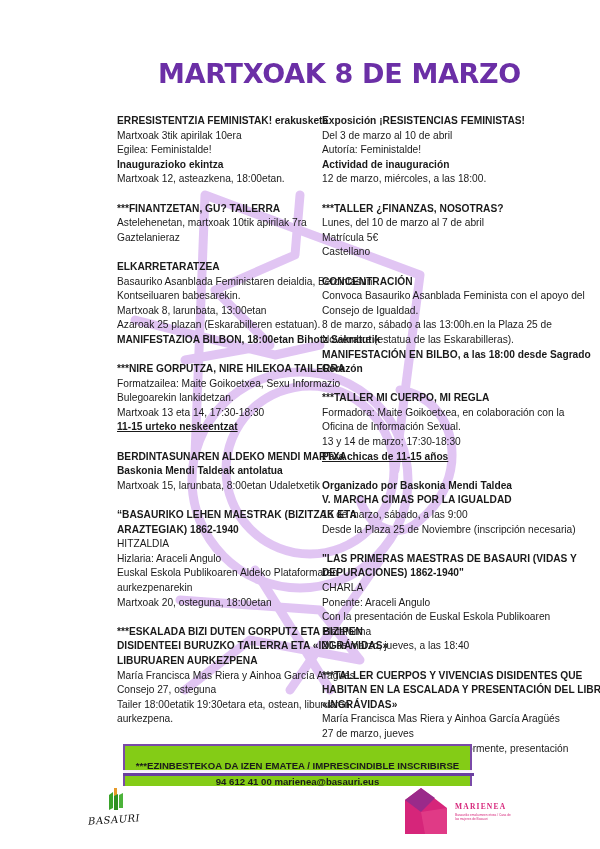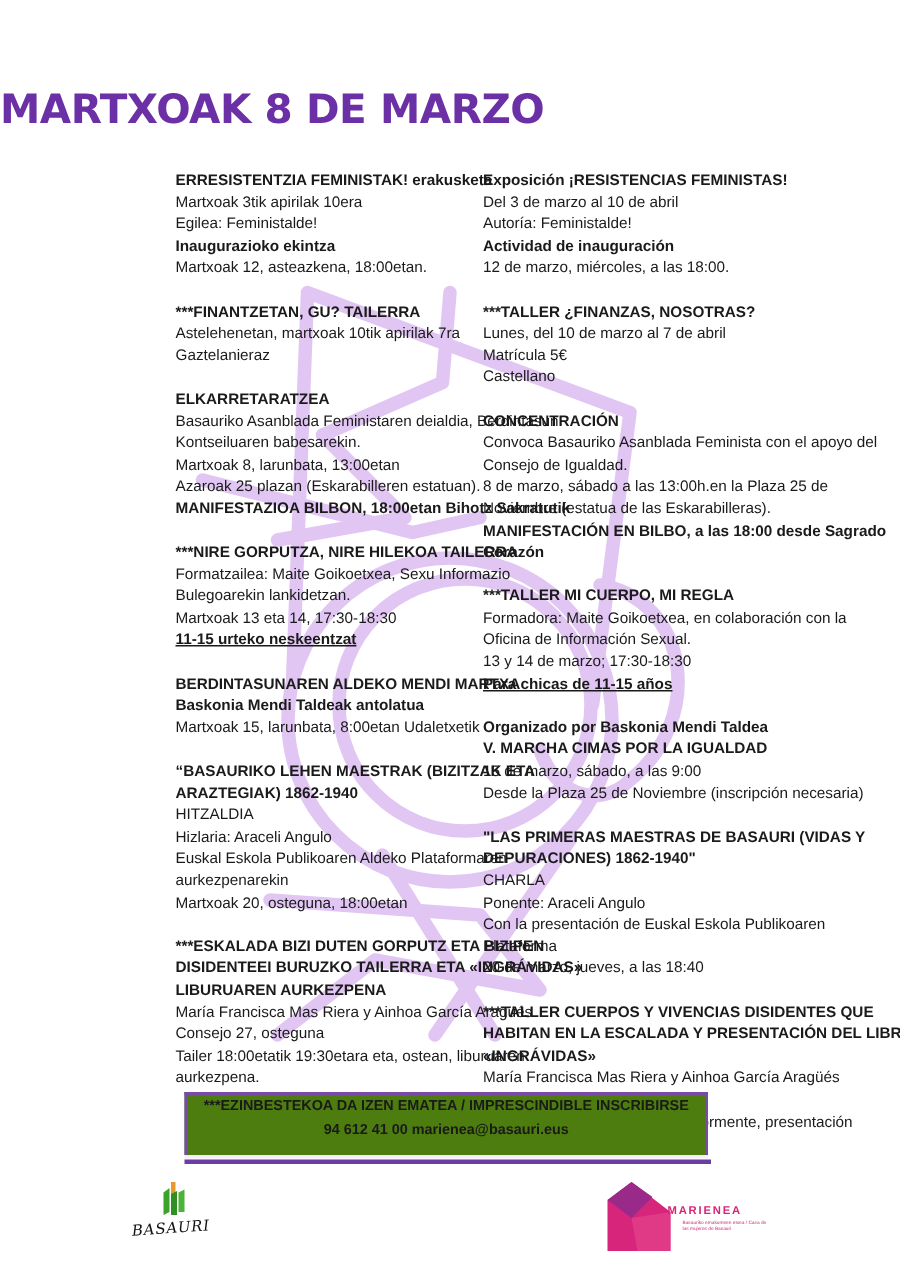--- a/index.html
+++ b/index.html
@@ -2,51 +2,51 @@
 <html><head>
   <meta charset="utf-8">
   <style>
     html, body { margin: 0; padding: 0; }
     body {
       width: 600px; height: 849px; background: #ffffff; position: relative; overflow: hidden;
       font-family: "Liberation Sans", sans-serif; color: #1a1a1a;
     }
     .watermark { position: absolute; left: 0; top: 0; width: 600px; height: 849px; z-index: 0; pointer-events: none; }
     .title {
-      position: absolute; top: 58px; left: 0; width: 521px; text-align: left;
+      position: absolute; top: 58px; left: 0; width: 521px; text-align: right;
       font-family: "DejaVu Sans", sans-serif; font-weight: bold; font-size: 27px;
       letter-spacing: -0.3px; z-index: 1;
     }
     .col { position: absolute; top: 114px; z-index: 1; font-size: 10.2px; line-height: 14.6px; }
     .col.left { left: 117px; width: 200px; }
     .col.right { left: 322px; width: 212px; }
     .block { margin-bottom: 14.6px; }
     .line { display: block; white-space: nowrap; }
     .b { font-weight: bold; }
     .u { text-decoration: underline; }
     .notice {
-      position: absolute; left: 123px; top: 728px; width: 349px; height: 42px;
-      border: 2px solid #7a4aa8; border-bottom: none; background: #4d7c0f; z-index: 1;
-      text-align: center; font-size: 9.6px; font-weight: bold; line-height: 16px; padding-top: 0;
+      position: absolute; left: 123px; top: 744px; width: 349px; height: 42px;
+      border: 2px solid #7a4aa8; border-bottom: none; background: #84cc16; z-index: 1;
+      text-align: center; font-size: 9.6px; font-weight: bold; line-height: 16px; padding-top: 12px;
       box-sizing: border-box;
     }
     .notice-bottom-bar {
       position: absolute; left: 123px; top: 770px; width: 349px; height: 4px;
       background: linear-gradient(#f4e8fb, #fff); z-index: 1;
     }
     .notice-bottom-line { position: absolute; left: 123px; top: 773px; width: 351px; height: 3px; background: #6a3fa0; z-index: 1; }
     .logo-basauri { position: absolute; left: 82px; top: 786px; width: 70px; height: 50px; z-index: 1; }
     .logo-basauri .label {
       position: absolute; left: 6px; top: 28px; font-family: "DejaVu Serif", serif; font-style: italic;
       font-size: 10px; letter-spacing: 0.5px; color: #111; transform: rotate(-4deg);
     }
     .logo-marienea { position: absolute; left: 395px; top: 786px; width: 130px; height: 50px; z-index: 1; }
     .logo-marienea .name {
-      position: absolute; left: 50px; top: 16px; font-size: 7.5px; font-weight: bold;
-      letter-spacing: 1.2px; color: #d6257a;
+      position: absolute; left: 60px; top: 16px; font-size: 7.5px; font-weight: bold;
+      letter-spacing: 1.2px; color: #d6257a; font-family: Liberation Serif, serif;
     }
     .logo-marienea .sub {
       position: absolute; left: 60px; top: 27px; width: 60px; font-size: 3.2px; line-height: 4px; color: #d6257a;
     }
   </style>
 </head>
 <body>
 
 <svg class="watermark" viewBox="0 0 600 849">
   <g fill="none" stroke="#dcbcf2" stroke-width="9" stroke-linecap="round" stroke-linejoin="round" opacity="0.85">

